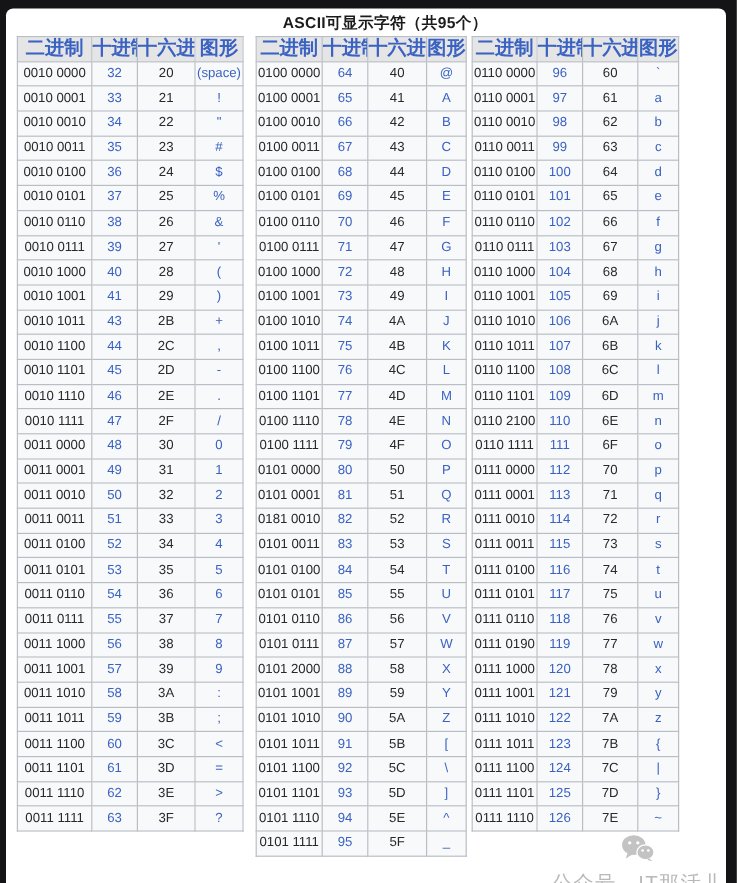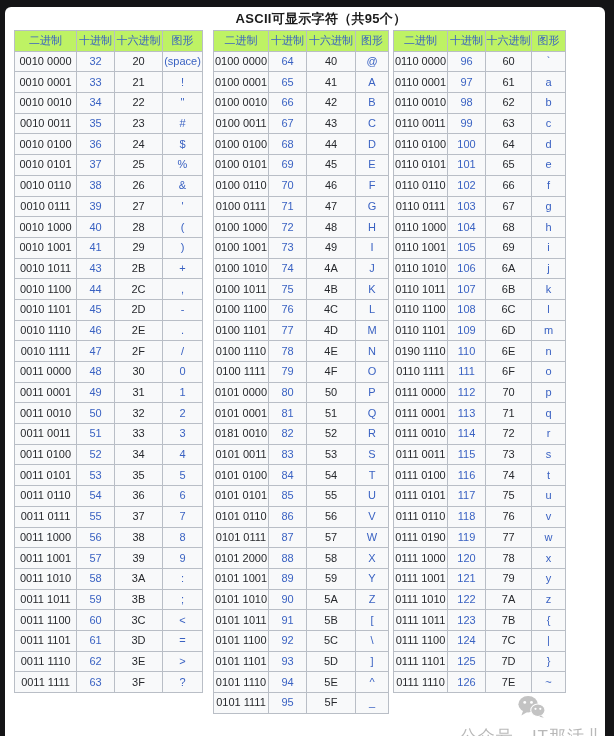--- a/index.html
+++ b/index.html
@@ -25,21 +25,21 @@
     border-collapse:collapse;table-layout:fixed;
     font-size:11px;
   }
   table.ascii th, table.ascii td{
     border:1px solid #b9bec6;
     text-align:center;vertical-align:middle;
     height:19.7px;padding:0;line-height:1;
     overflow:hidden;white-space:nowrap;
   }
   table.ascii th{
-    background:#bef264;color:#3a62c2;font-weight:normal;font-size:11px;
+    background:#e5e5e5;color:#3a62c2;font-weight:bold;font-size:16px;
   }
   table.ascii td{background:#f8f9fa;}
   td.col-bin,td.col-hex{color:#27292d;}
   td.col-dec,td.col-glyph{color:#3a62c2;}
   #t1{left:9px;width:188px;}
   #t2{left:208px;width:175px;}
   #t3{left:388px;width:172px;}
   #t1 col:nth-child(1){width:62px;} #t1 col:nth-child(2){width:38px;}
   #t1 col:nth-child(3){width:48px;} #t1 col:nth-child(4){width:40px;}
   #t2 col:nth-child(1){width:55px;} #t2 col:nth-child(2){width:38px;}
@@ -571,21 +571,21 @@
             <td class="col-hex">6C</td>
             <td class="col-glyph">l</td>
           </tr>
           <tr>
             <td class="col-bin">0110 1101</td>
             <td class="col-dec">109</td>
             <td class="col-hex">6D</td>
             <td class="col-glyph">m</td>
           </tr>
           <tr>
-            <td class="col-bin">0190 1110</td>
+            <td class="col-bin">0110 2100</td>
             <td class="col-dec">110</td>
             <td class="col-hex">6E</td>
             <td class="col-glyph">n</td>
           </tr>
           <tr>
             <td class="col-bin">0110 1111</td>
             <td class="col-dec">111</td>
             <td class="col-hex">6F</td>
             <td class="col-glyph">o</td>
           </tr>

